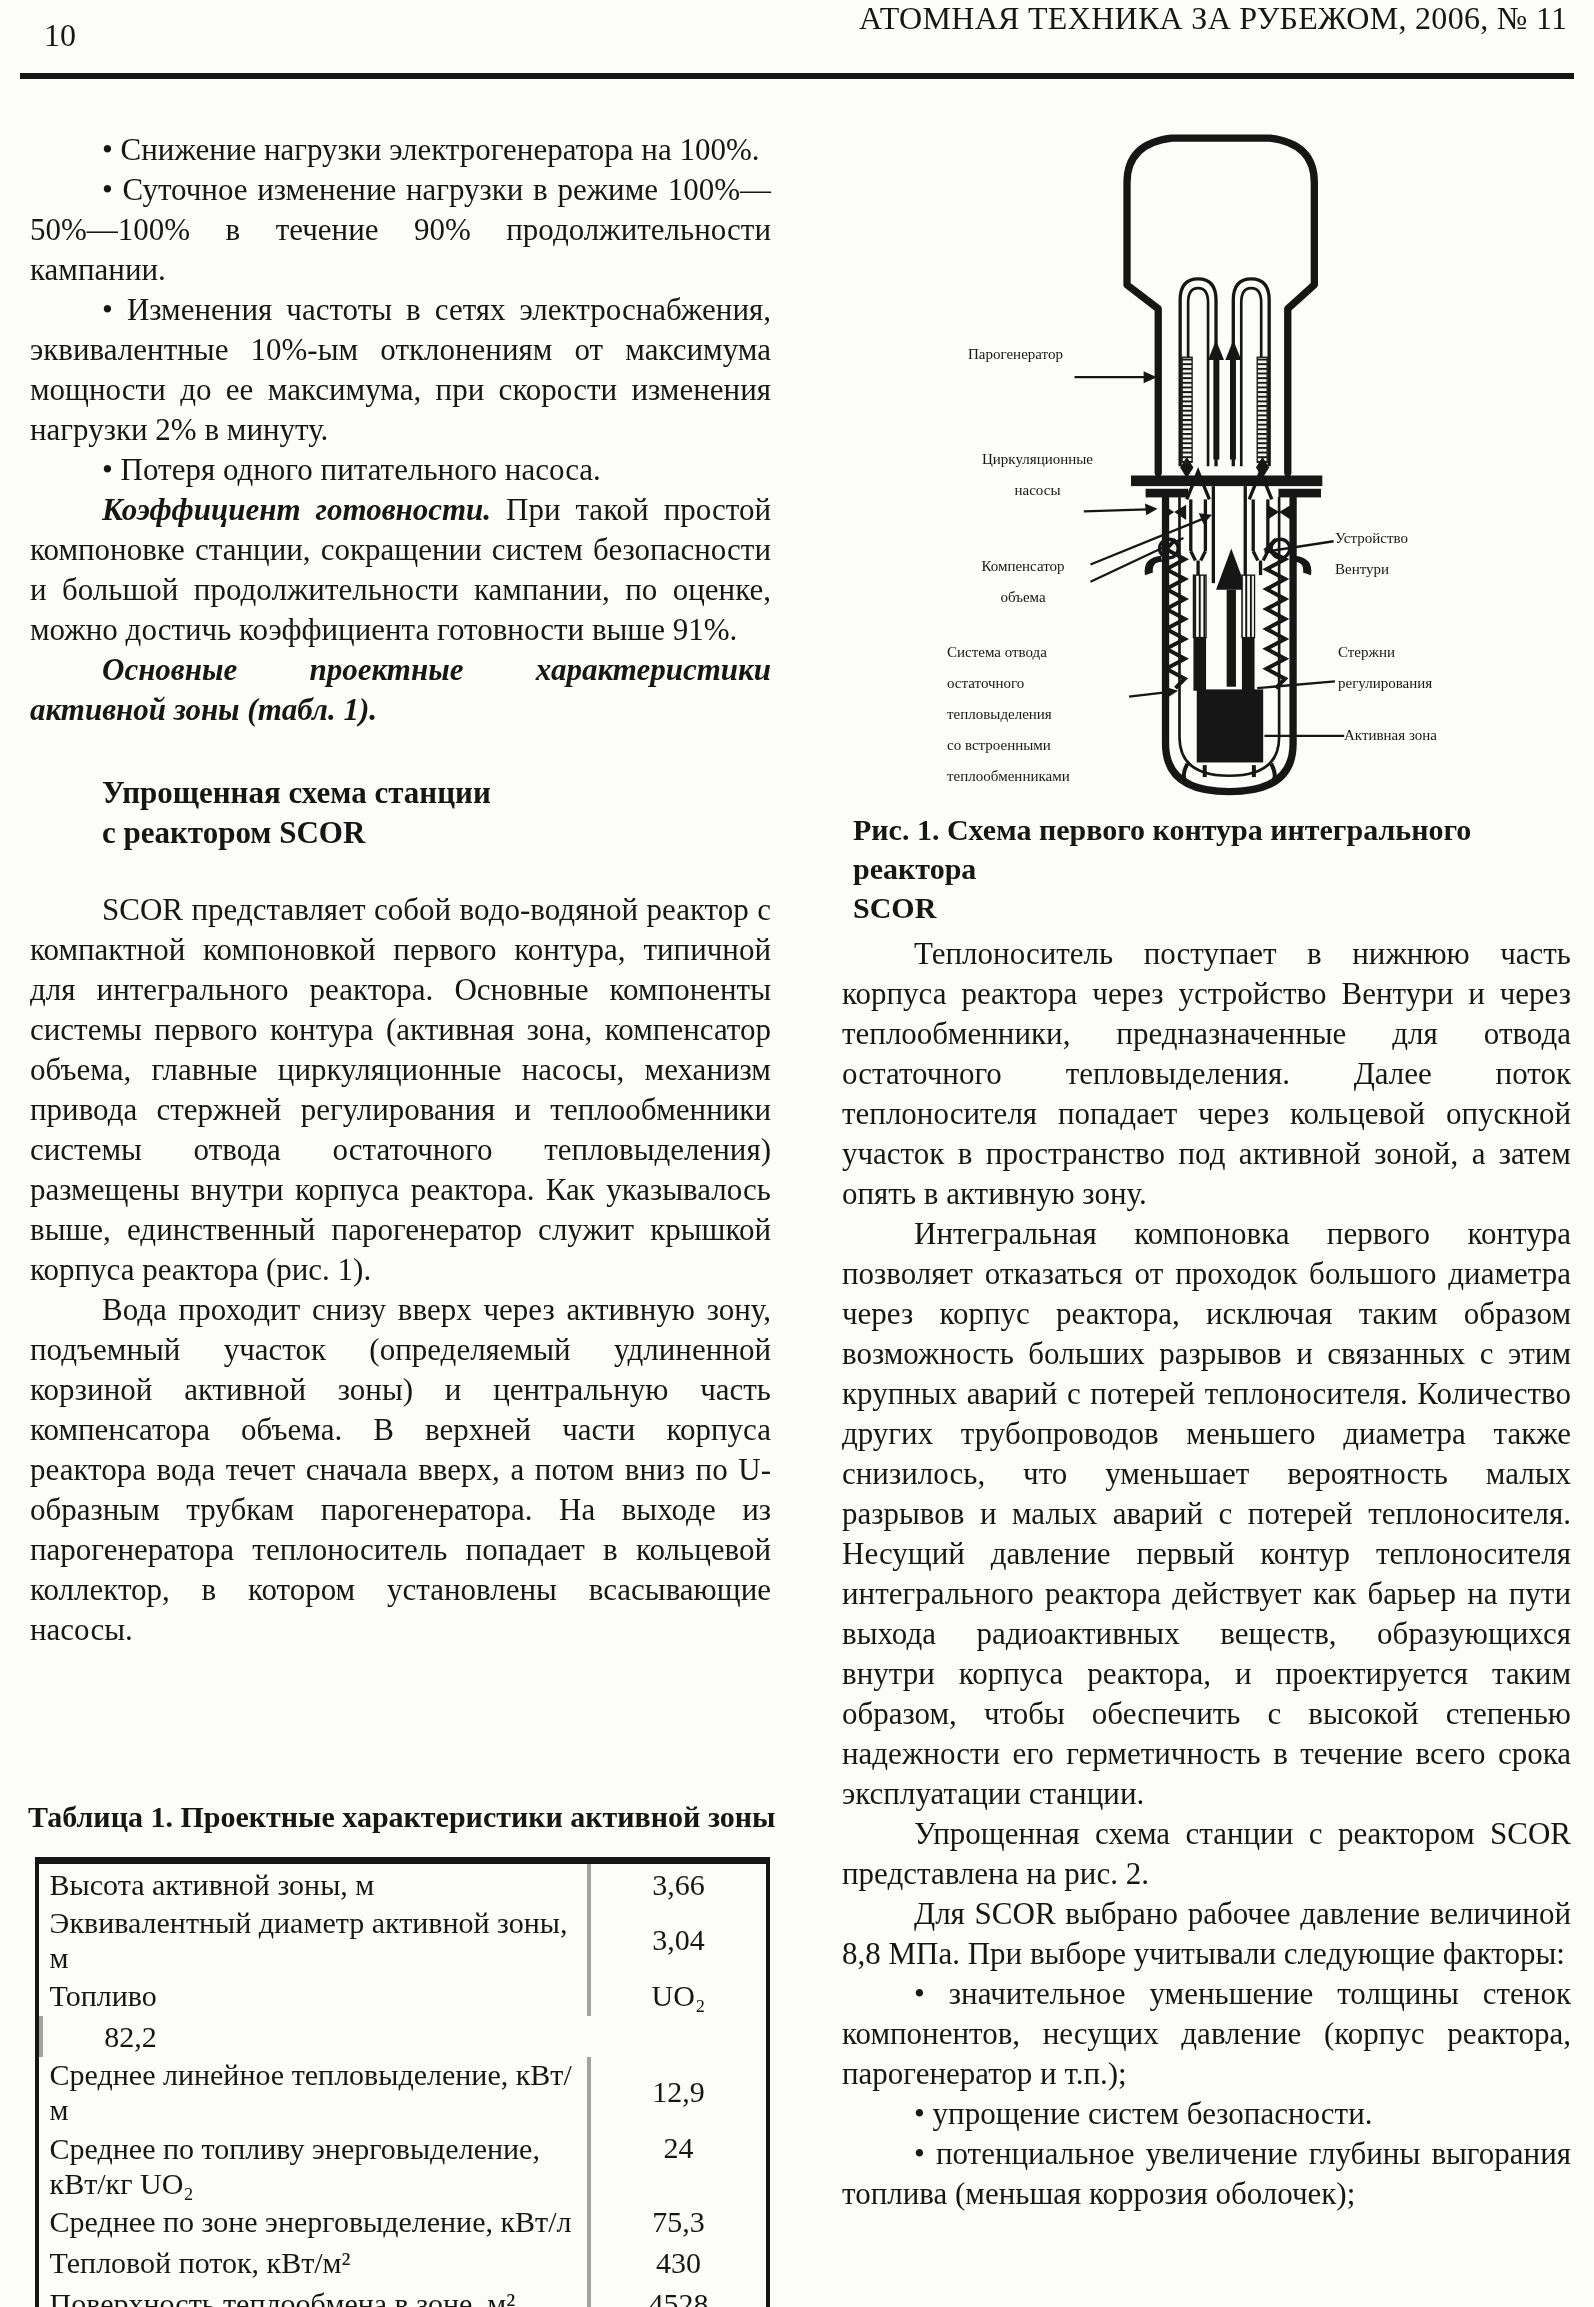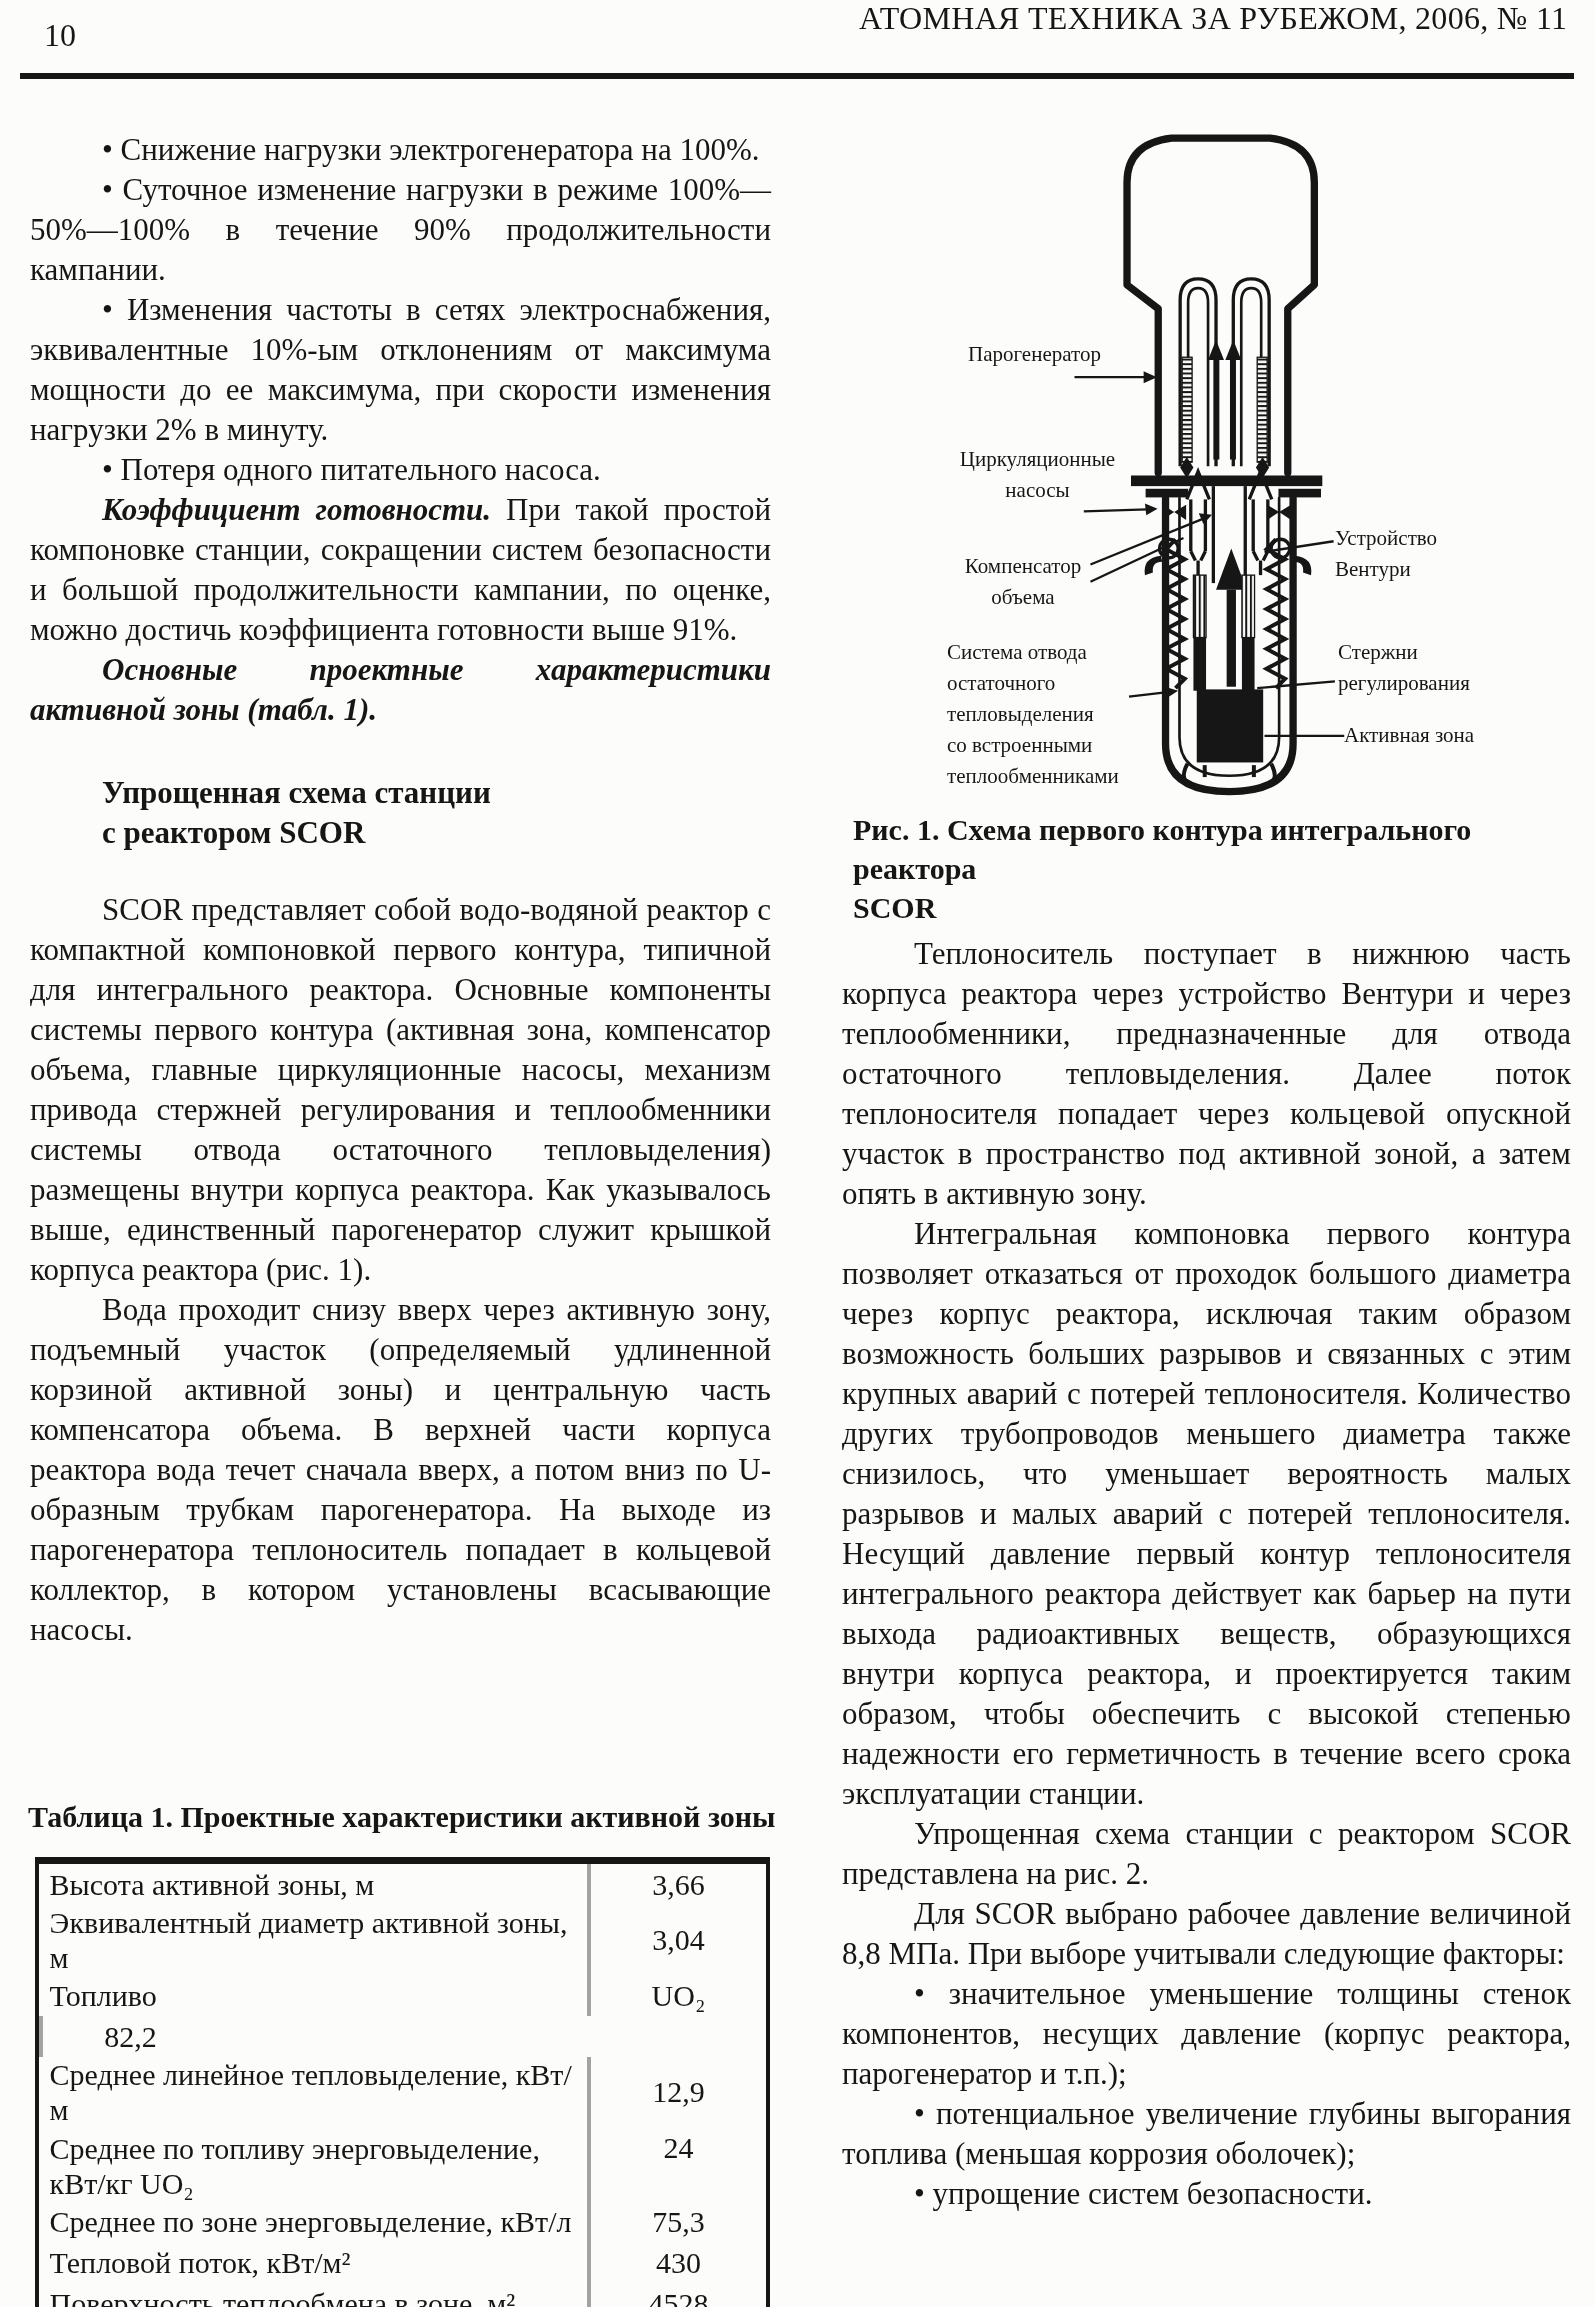--- a/index.html
+++ b/index.html
@@ -31,21 +31,21 @@
              font-size:30px;line-height:35px;white-space:pre-line}
   .trow .val{width:175px;border-left:4px solid #a3a3a3;display:flex;
              align-items:center;justify-content:center;font-size:30px}
   .trow.tall{min-height:65px}
   .trow.tall .lbl{align-items:flex-start;padding-top:4px}
   .trow.tall .val{align-items:flex-start;padding-top:4px}
 
   
   .fig{position:absolute;left:850px;top:126px;width:744px;height:694px}
   .fig svg{position:absolute;left:0;top:0}
-  .flabel{position:absolute;font-size:21px;line-height:31px;white-space:pre-line}
+  .flabel{position:absolute;font-size:15px;line-height:31px;white-space:pre-line}
   .fl-center{text-align:center}
   .fig-cap{position:absolute;left:853px;top:810px;width:724px;
            font-weight:bold;font-size:30px;line-height:39px;white-space:pre-line}
 
   
   .colR{position:absolute;left:842px;top:934px;width:729px;
         font-size:31px;line-height:40px;text-align:justify}
 </style>
 </head>
 <body>
@@ -232,16 +232,16 @@
 
 <div class="fig-cap">Рис. 1. Схема первого контура интегрального реактора
 SCOR</div>
 
 <div class="colR">
   <p class="para">Теплоноситель поступает в нижнюю часть корпуса реактора через устройство Вентури и через теплообменники, предназначенные для отвода остаточного тепловыделения. Далее поток теплоносителя попадает через кольцевой опускной участок в пространство под активной зоной, а затем опять в активную зону.</p>
   <p class="para">Интегральная компоновка первого контура позволяет отказаться от проходок большого диаметра через корпус реактора, исключая таким образом возможность больших разрывов и связанных с этим крупных аварий с потерей теплоносителя. Количество других трубопроводов меньшего диаметра также снизилось, что уменьшает вероятность малых разрывов и малых аварий с потерей теплоносителя. Несущий давление первый контур теплоносителя интегрального реактора действует как барьер на пути выхода радиоактивных веществ, образующихся внутри корпуса реактора, и проектируется таким образом, чтобы обеспечить с высокой степенью надежности его герметичность в течение всего срока эксплуатации станции.</p>
   <p class="para">Упрощенная схема станции с реактором SCOR представлена на рис. 2.</p>
   <p class="para">Для SCOR выбрано рабочее давление величиной 8,8 МПа. При выборе учитывали следующие факторы:</p>
   <p class="para">• значительное уменьшение толщины стенок компонентов, несущих давление (корпус реактора, парогенератор и т.п.);</p>
+  <p class="para">• упрощение систем безопасности.</p>
   <p class="para">• потенциальное увеличение глубины выгорания топлива (меньшая коррозия оболочек);</p>
-  <p class="para">• упрощение систем безопасности.</p>
 </div>
 
 
 </body></html>

